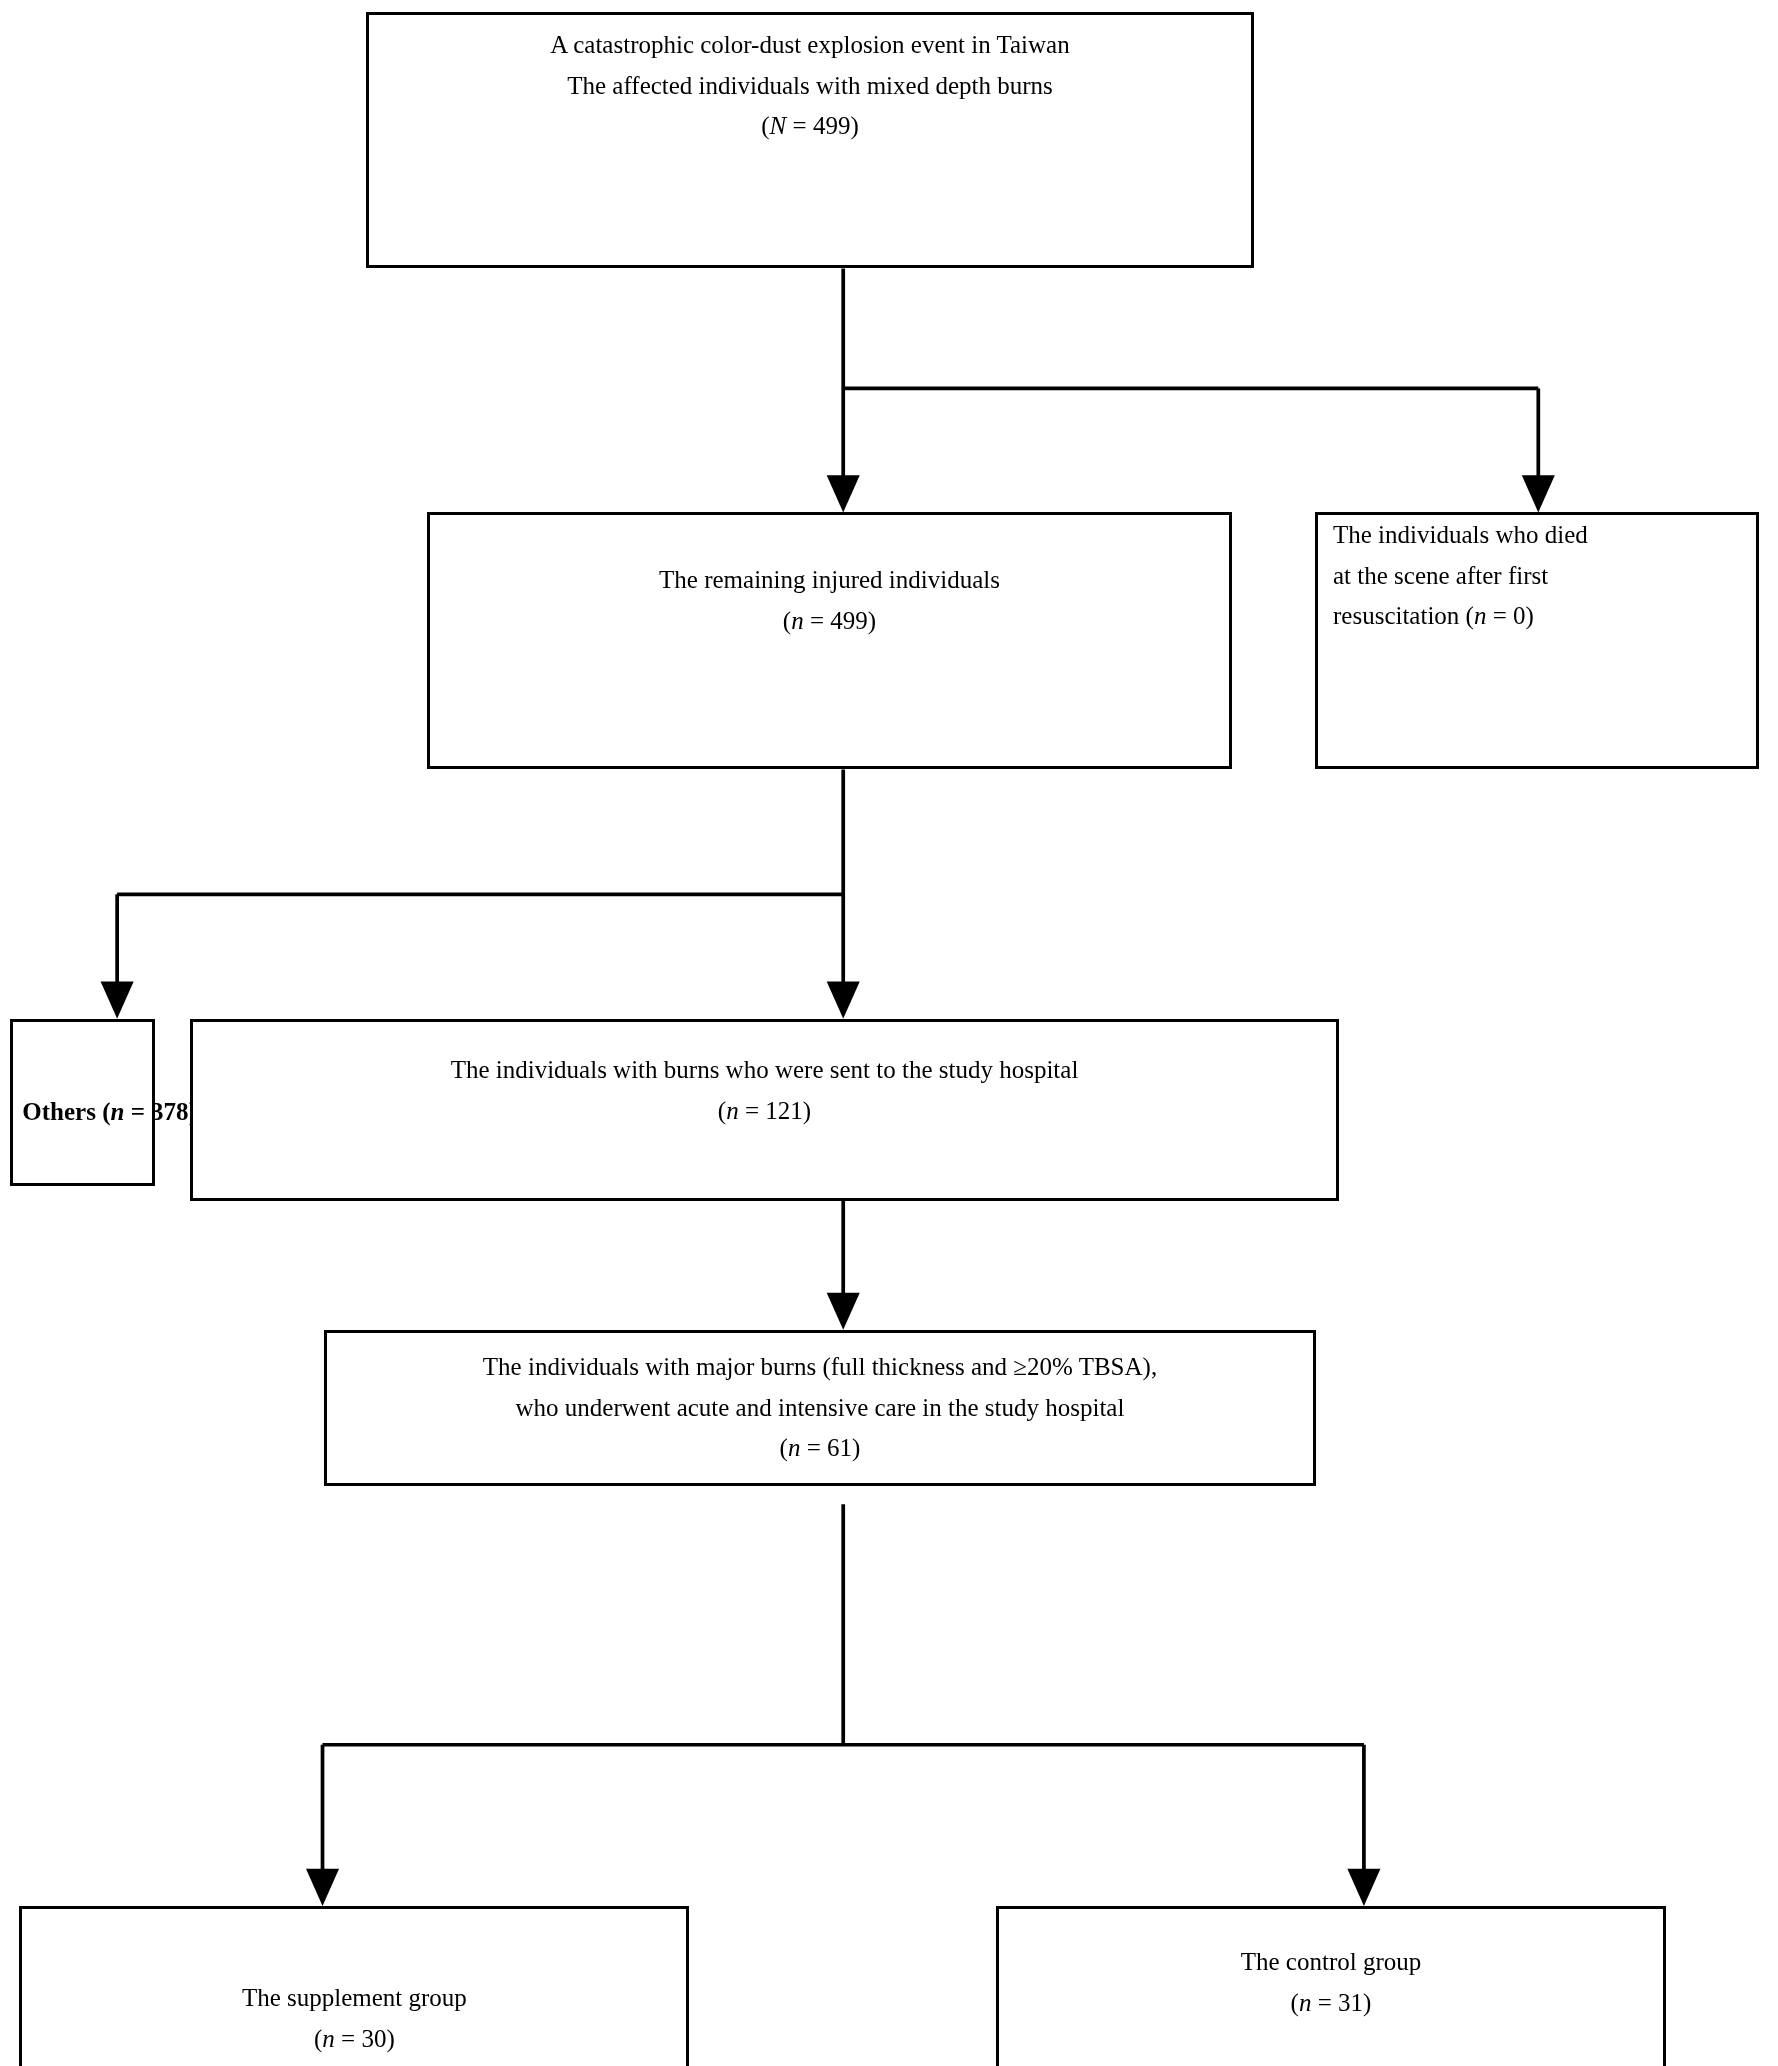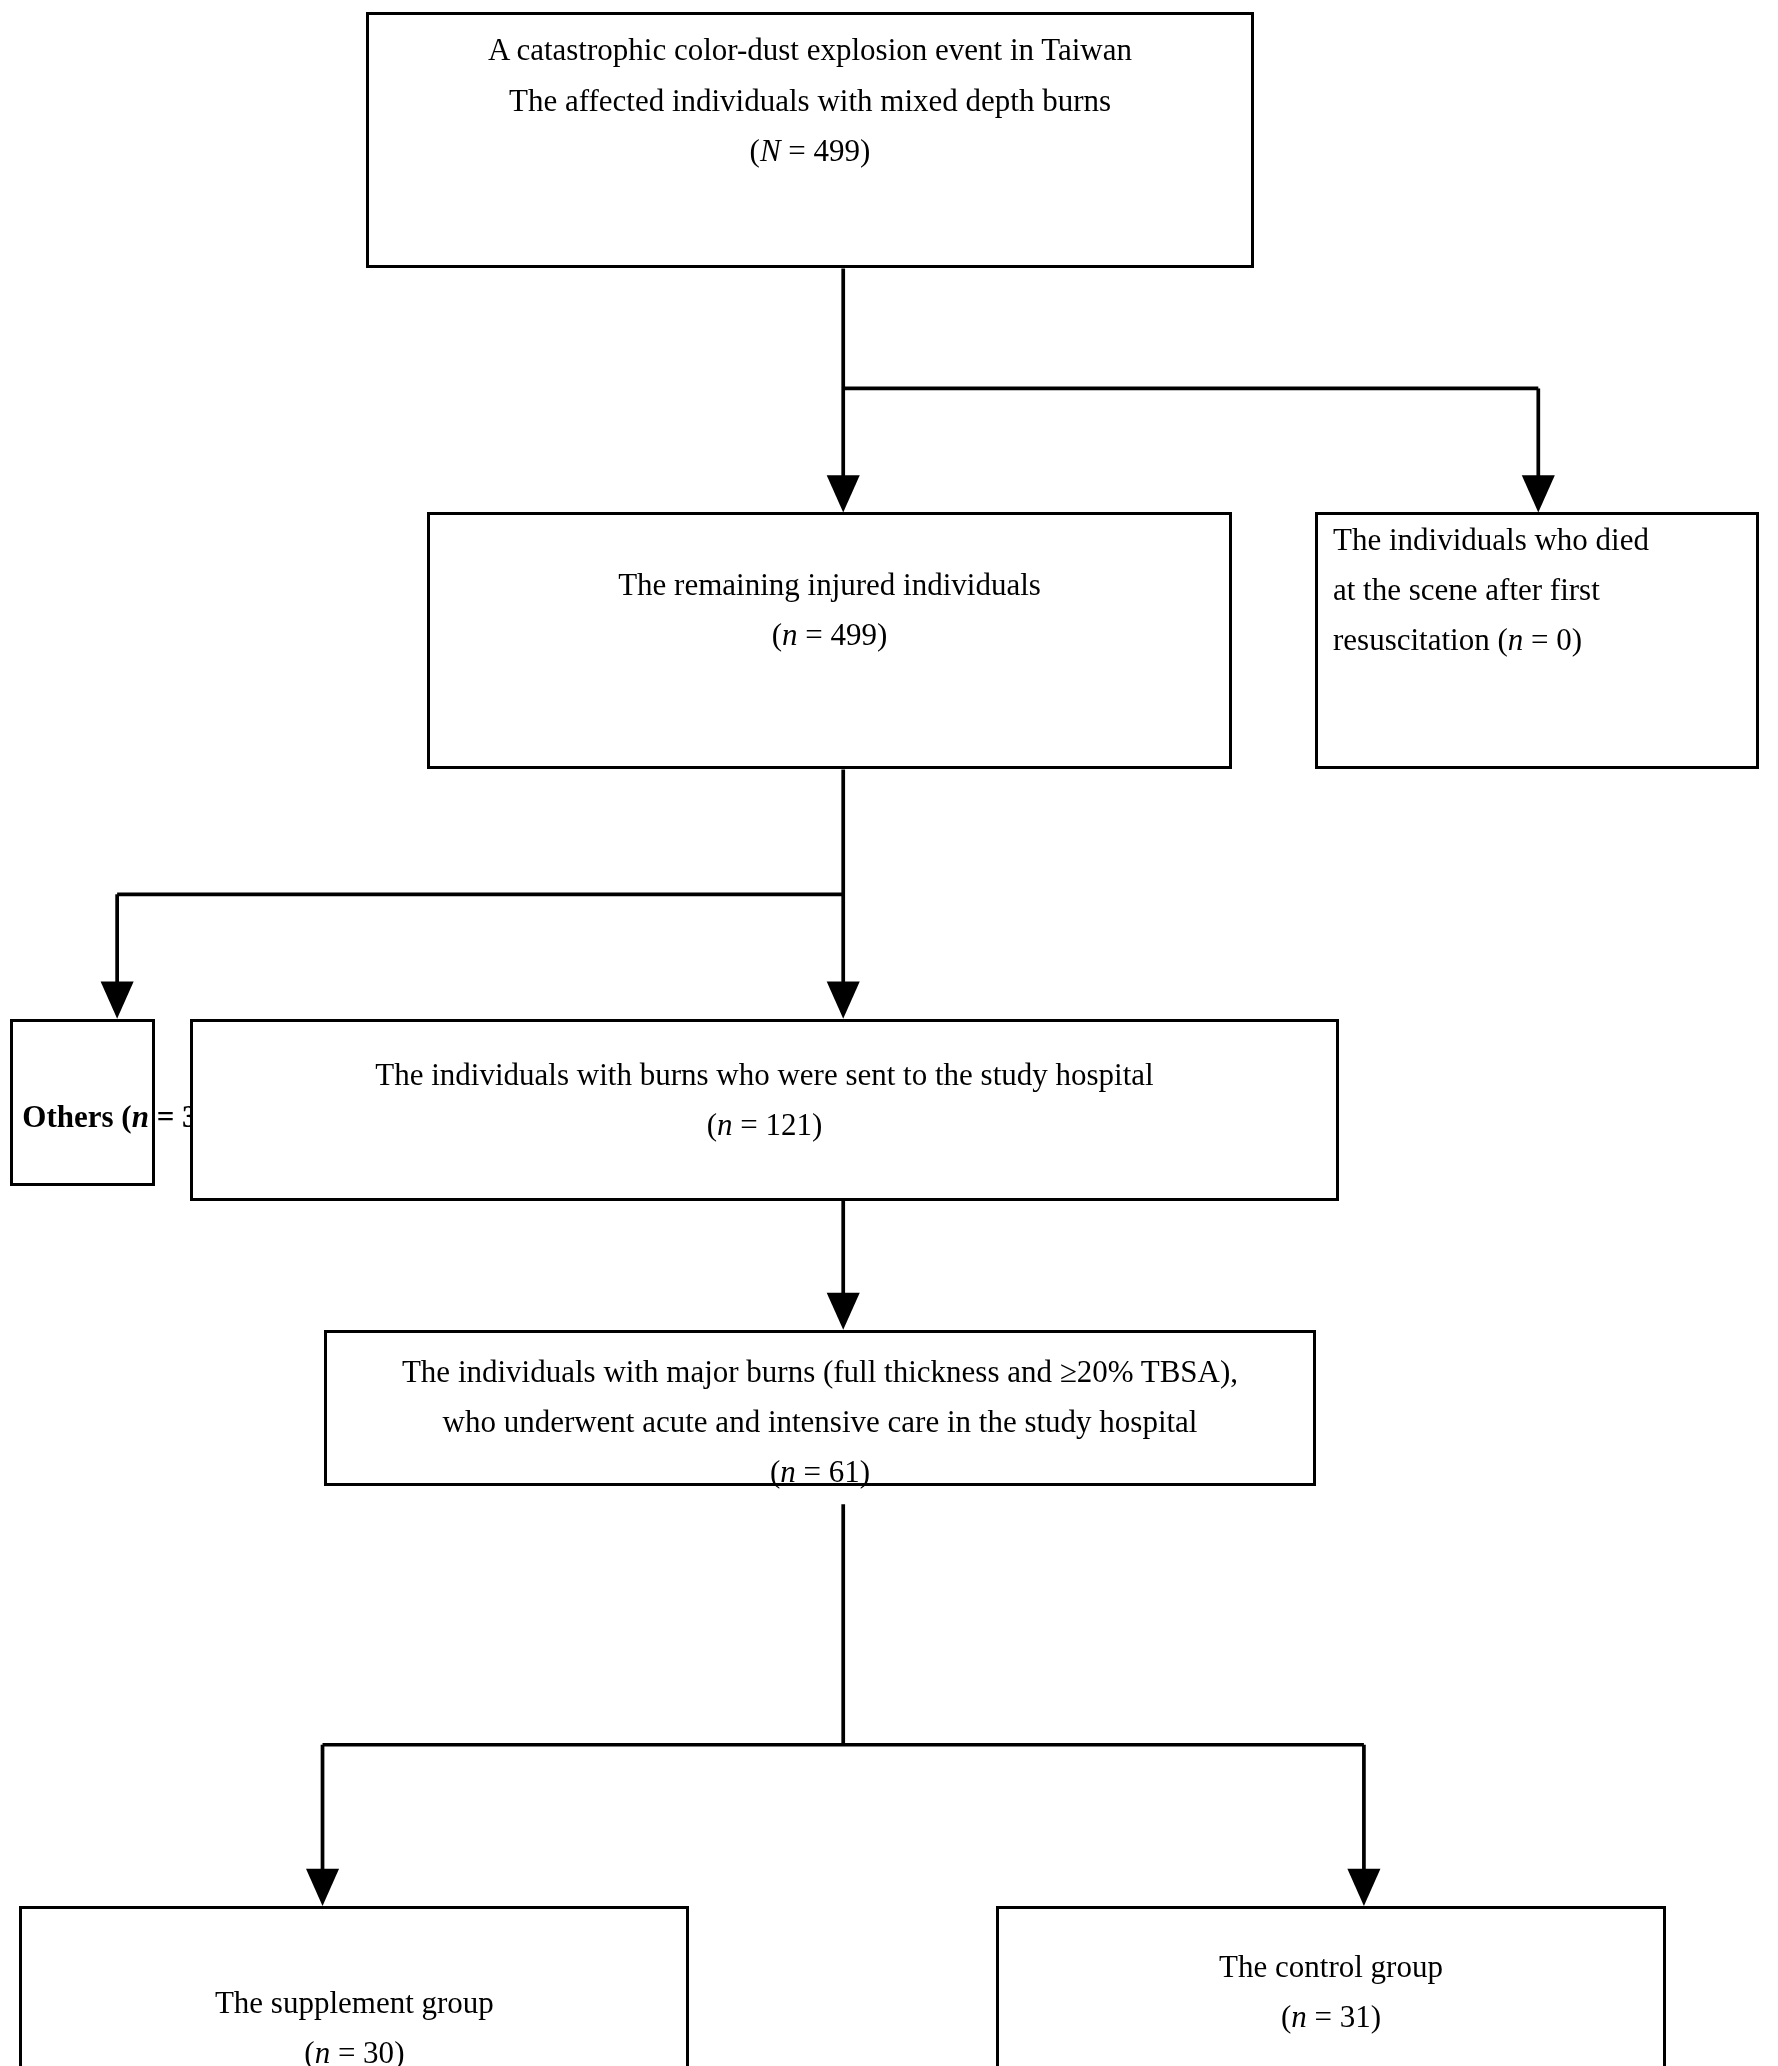--- a/index.html
+++ b/index.html
@@ -25,21 +25,21 @@
   }
   .node-box {
     position: absolute;
     box-sizing: border-box;
     border: 3.7px solid #000000;
     background: #ffffff;
     display: flex;
     flex-direction: column;
     color: #000000;
     font-family: "Liberation Serif", "DejaVu Serif", serif;
-    font-size: 31px;
+    font-size: 25px;
     line-height: 1.62;
     text-align: center;
   }
   .node-box.center-block {
     justify-content: flex-start;
   }
   .node-lines {
     width: 100%;
     padding: 0 9px;
     box-sizing: border-box;

